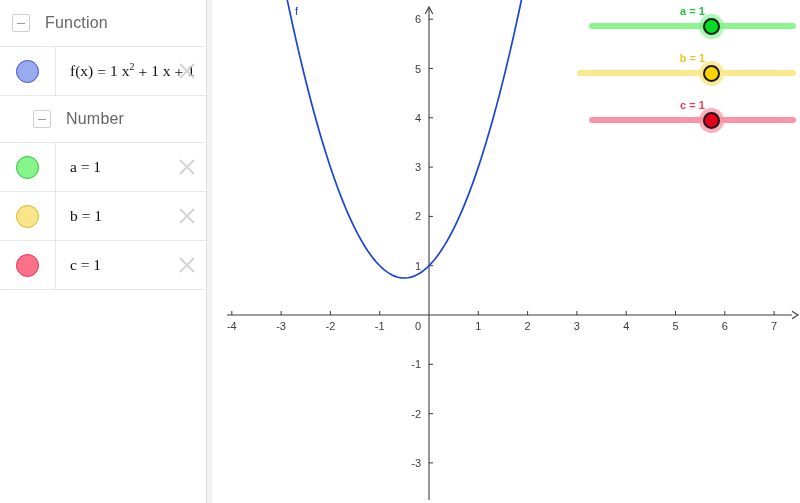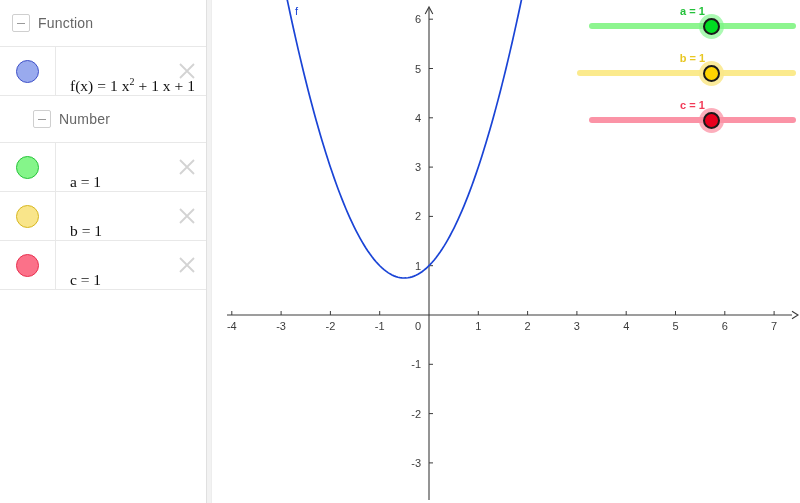--- a/index.html
+++ b/index.html
@@ -28,41 +28,41 @@
     width:16px;height:16px;margin-left:12px;
     border:1px solid #cfcfcf;border-radius:2px;
     background:#fff;
     display:flex;align-items:center;justify-content:center;
     flex:0 0 auto;cursor:pointer;
   }
   .collapse-btn .minus{
     display:block;width:8px;height:1px;background:#9a9a9a;
   }
   .group-title{
-    margin-left:8px;font-size:14px;color:#666666;letter-spacing:.2px;
+    margin-left:15px;font-size:16px;color:#666666;letter-spacing:.2px;
   }
 
   .row{
     position:relative;height:49px;box-sizing:border-box;
     display:flex;align-items:center;
     border-bottom:1px solid #e8e8e8;
     background:#fff;
   }
   .marker-cell{
     width:56px;height:100%;box-sizing:border-box;
     border-right:1px solid #e8e8e8;
     display:flex;align-items:center;justify-content:center;
     flex:0 0 auto;
   }
   .marker{
     width:23px;height:23px;border-radius:50%;
     box-sizing:border-box;
   }
   .row-content{
-    flex:1 1 auto;height:100%;display:flex;align-items:flex-end;
+    flex:1 1 auto;height:100%;display:flex;align-items:center;
     padding-left:14px;position:relative;overflow:hidden;
   }
   .expr{
     font-family:"Liberation Serif","DejaVu Serif",serif;
     font-size:15.5px;color:#111;white-space:nowrap;
   }
   .expr .op{margin:0 4px;}
   .expr sup{font-size:10px;vertical-align:super;}
   .var-expr{
     font-family:"Liberation Serif","DejaVu Serif",serif;

